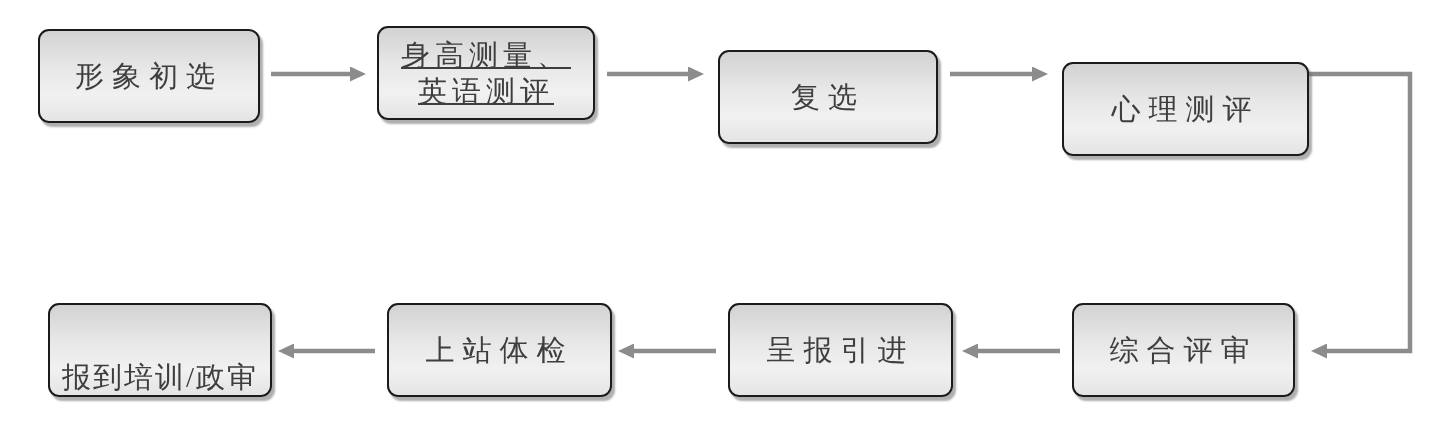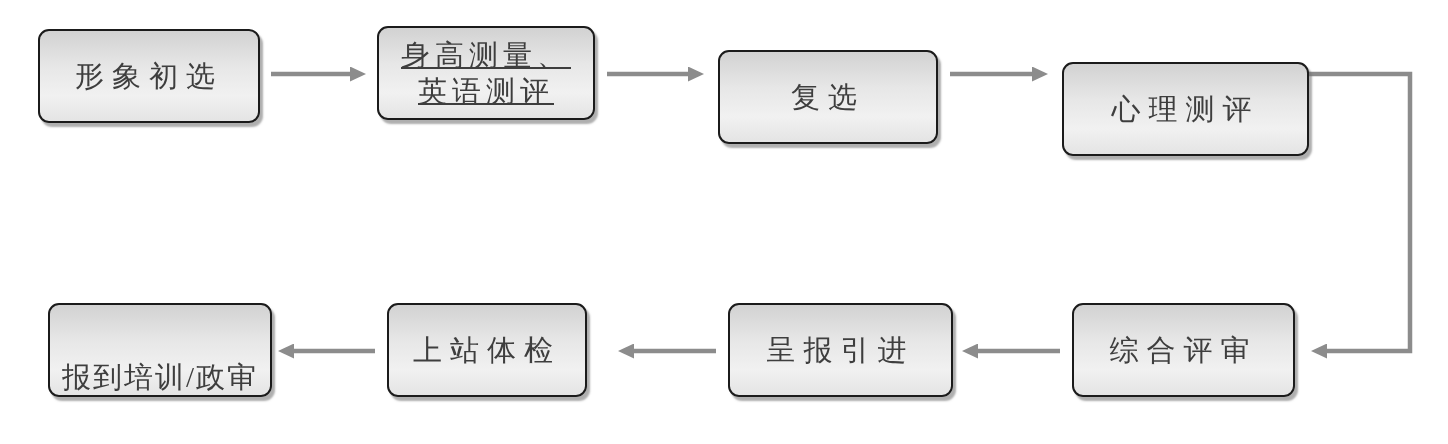--- a/index.html
+++ b/index.html
@@ -30,21 +30,21 @@
     line-height:1.25;
   }
   .n2 span{letter-spacing:5px;text-decoration:underline;}
   .n8 span{letter-spacing:2px;}
   .n1{left:38px;  top:29px;  width:222px;}
   .n2{left:377px; top:26px;  width:218px;}
   .n3{left:718px; top:26px;  width:220px;margin-top:24px;}
   .n4{left:1062px;top:26px;  width:247px;margin-top:36px;}
   .n5{left:1072px;top:303px; width:223px;}
   .n6{left:728px; top:303px; width:225px;}
-  .n7{left:387px; top:303px; width:200px;}
+  .n7{left:387px; top:303px; width:225px;}
   .n8{left:48px;  top:303px; width:224px;align-items:flex-end;}
 </style>
 </head>
 <body>
 
 <div class="canvas">
 
   <svg class="arrows" viewBox="0 0 1448 444" xmlns="http://www.w3.org/2000/svg">
     <defs>
       <marker id="ah" markerUnits="userSpaceOnUse" markerWidth="17" markerHeight="15" refX="2" refY="7.5" orient="auto">

